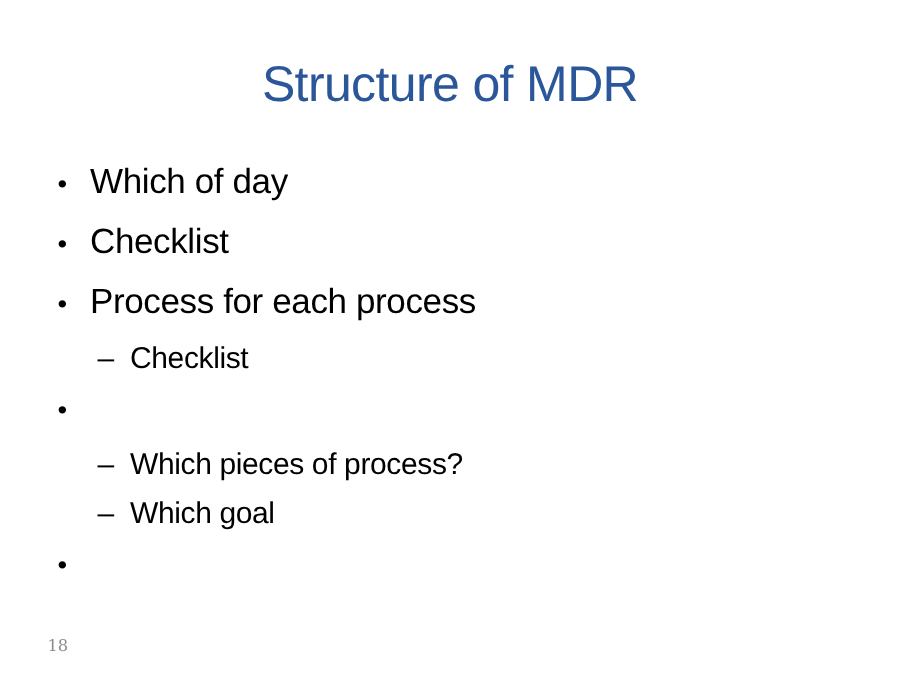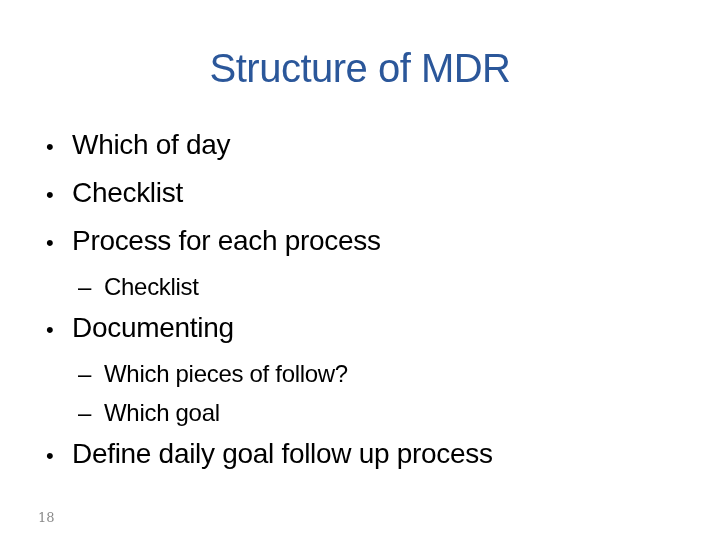--- a/index.html
+++ b/index.html
@@ -87,30 +87,28 @@
       <div class="bullet bullet-l1" style="color: rgb(0, 0, 0);">
         <span class="marker">•</span>
         <span>Process for each process</span>
       </div>
       <div class="bullet bullet-l2" style="color: rgb(0, 0, 0);">
         <span class="marker">–</span>
         <span>Checklist</span>
       </div>
       <div class="bullet bullet-l1" style="color: rgb(0, 0, 0);">
         <span class="marker">•</span>
-        <span>Documenting</span>
       </div>
       <div class="bullet bullet-l2" style="color: rgb(0, 0, 0);">
         <span class="marker">–</span>
-        <span>Which pieces of follow?</span>
+        <span>Which pieces of process?</span>
       </div>
       <div class="bullet bullet-l2" style="color: rgb(0, 0, 0);">
         <span class="marker">–</span>
         <span>Which goal</span>
       </div>
       <div class="bullet bullet-l1" style="color: rgb(0, 0, 0);">
         <span class="marker">•</span>
-        <span>Define daily goal follow up process</span>
       </div>
     </div>
 
   <div class="page-number" style="color: rgb(138, 138, 138); margin-left: 28px;">18</div>
 </div>
 
 </body></html>

